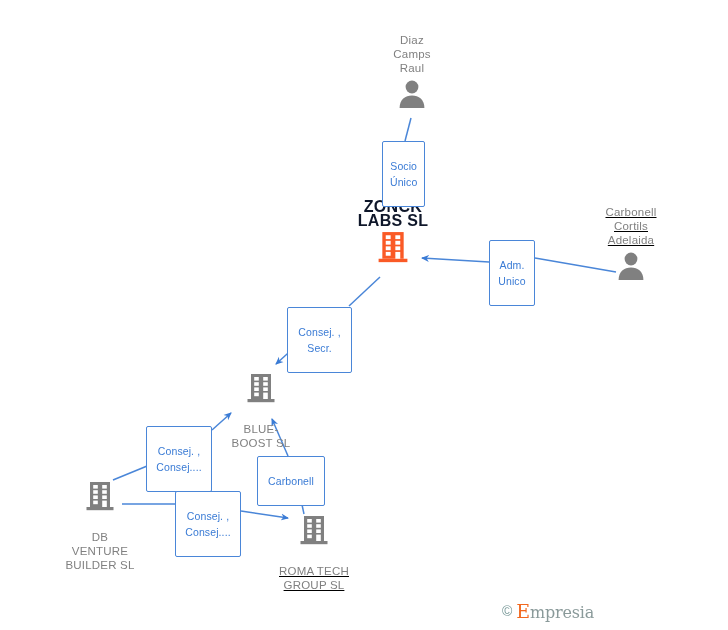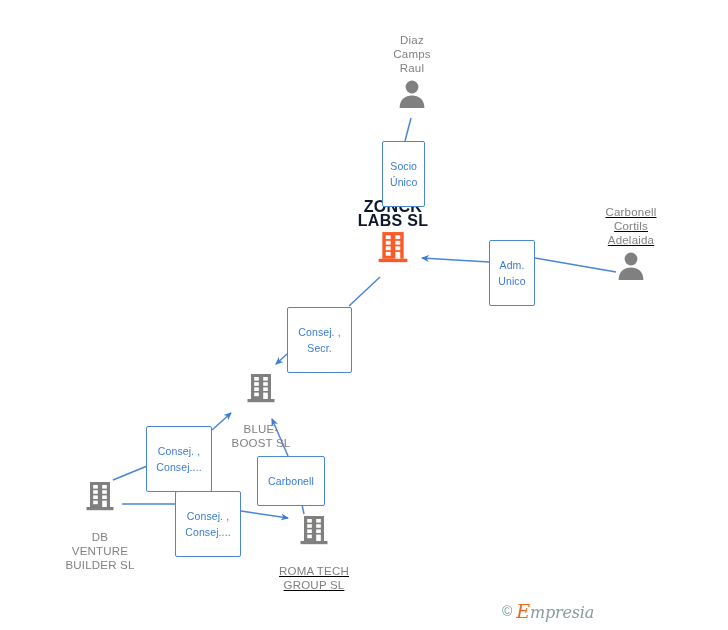--- a/index.html
+++ b/index.html
@@ -79,21 +79,20 @@
     align-items: center;
     gap: 4px;
     font-size: 15px;
   }
   #watermark .copy {
     color: #7a9a9a;
     font-size: 14px;
   }
   #watermark .brand {
     font-family: "DejaVu Serif", serif;
-    font-style: italic;
     font-size: 16px;
     color: #8a9a9a;
     letter-spacing: -0.2px;
   }
   #watermark .brand .cap { color: #f2681f; font-size: 19px; }
 </style>
 </head>
 <body>
 
 <div id="canvas">

